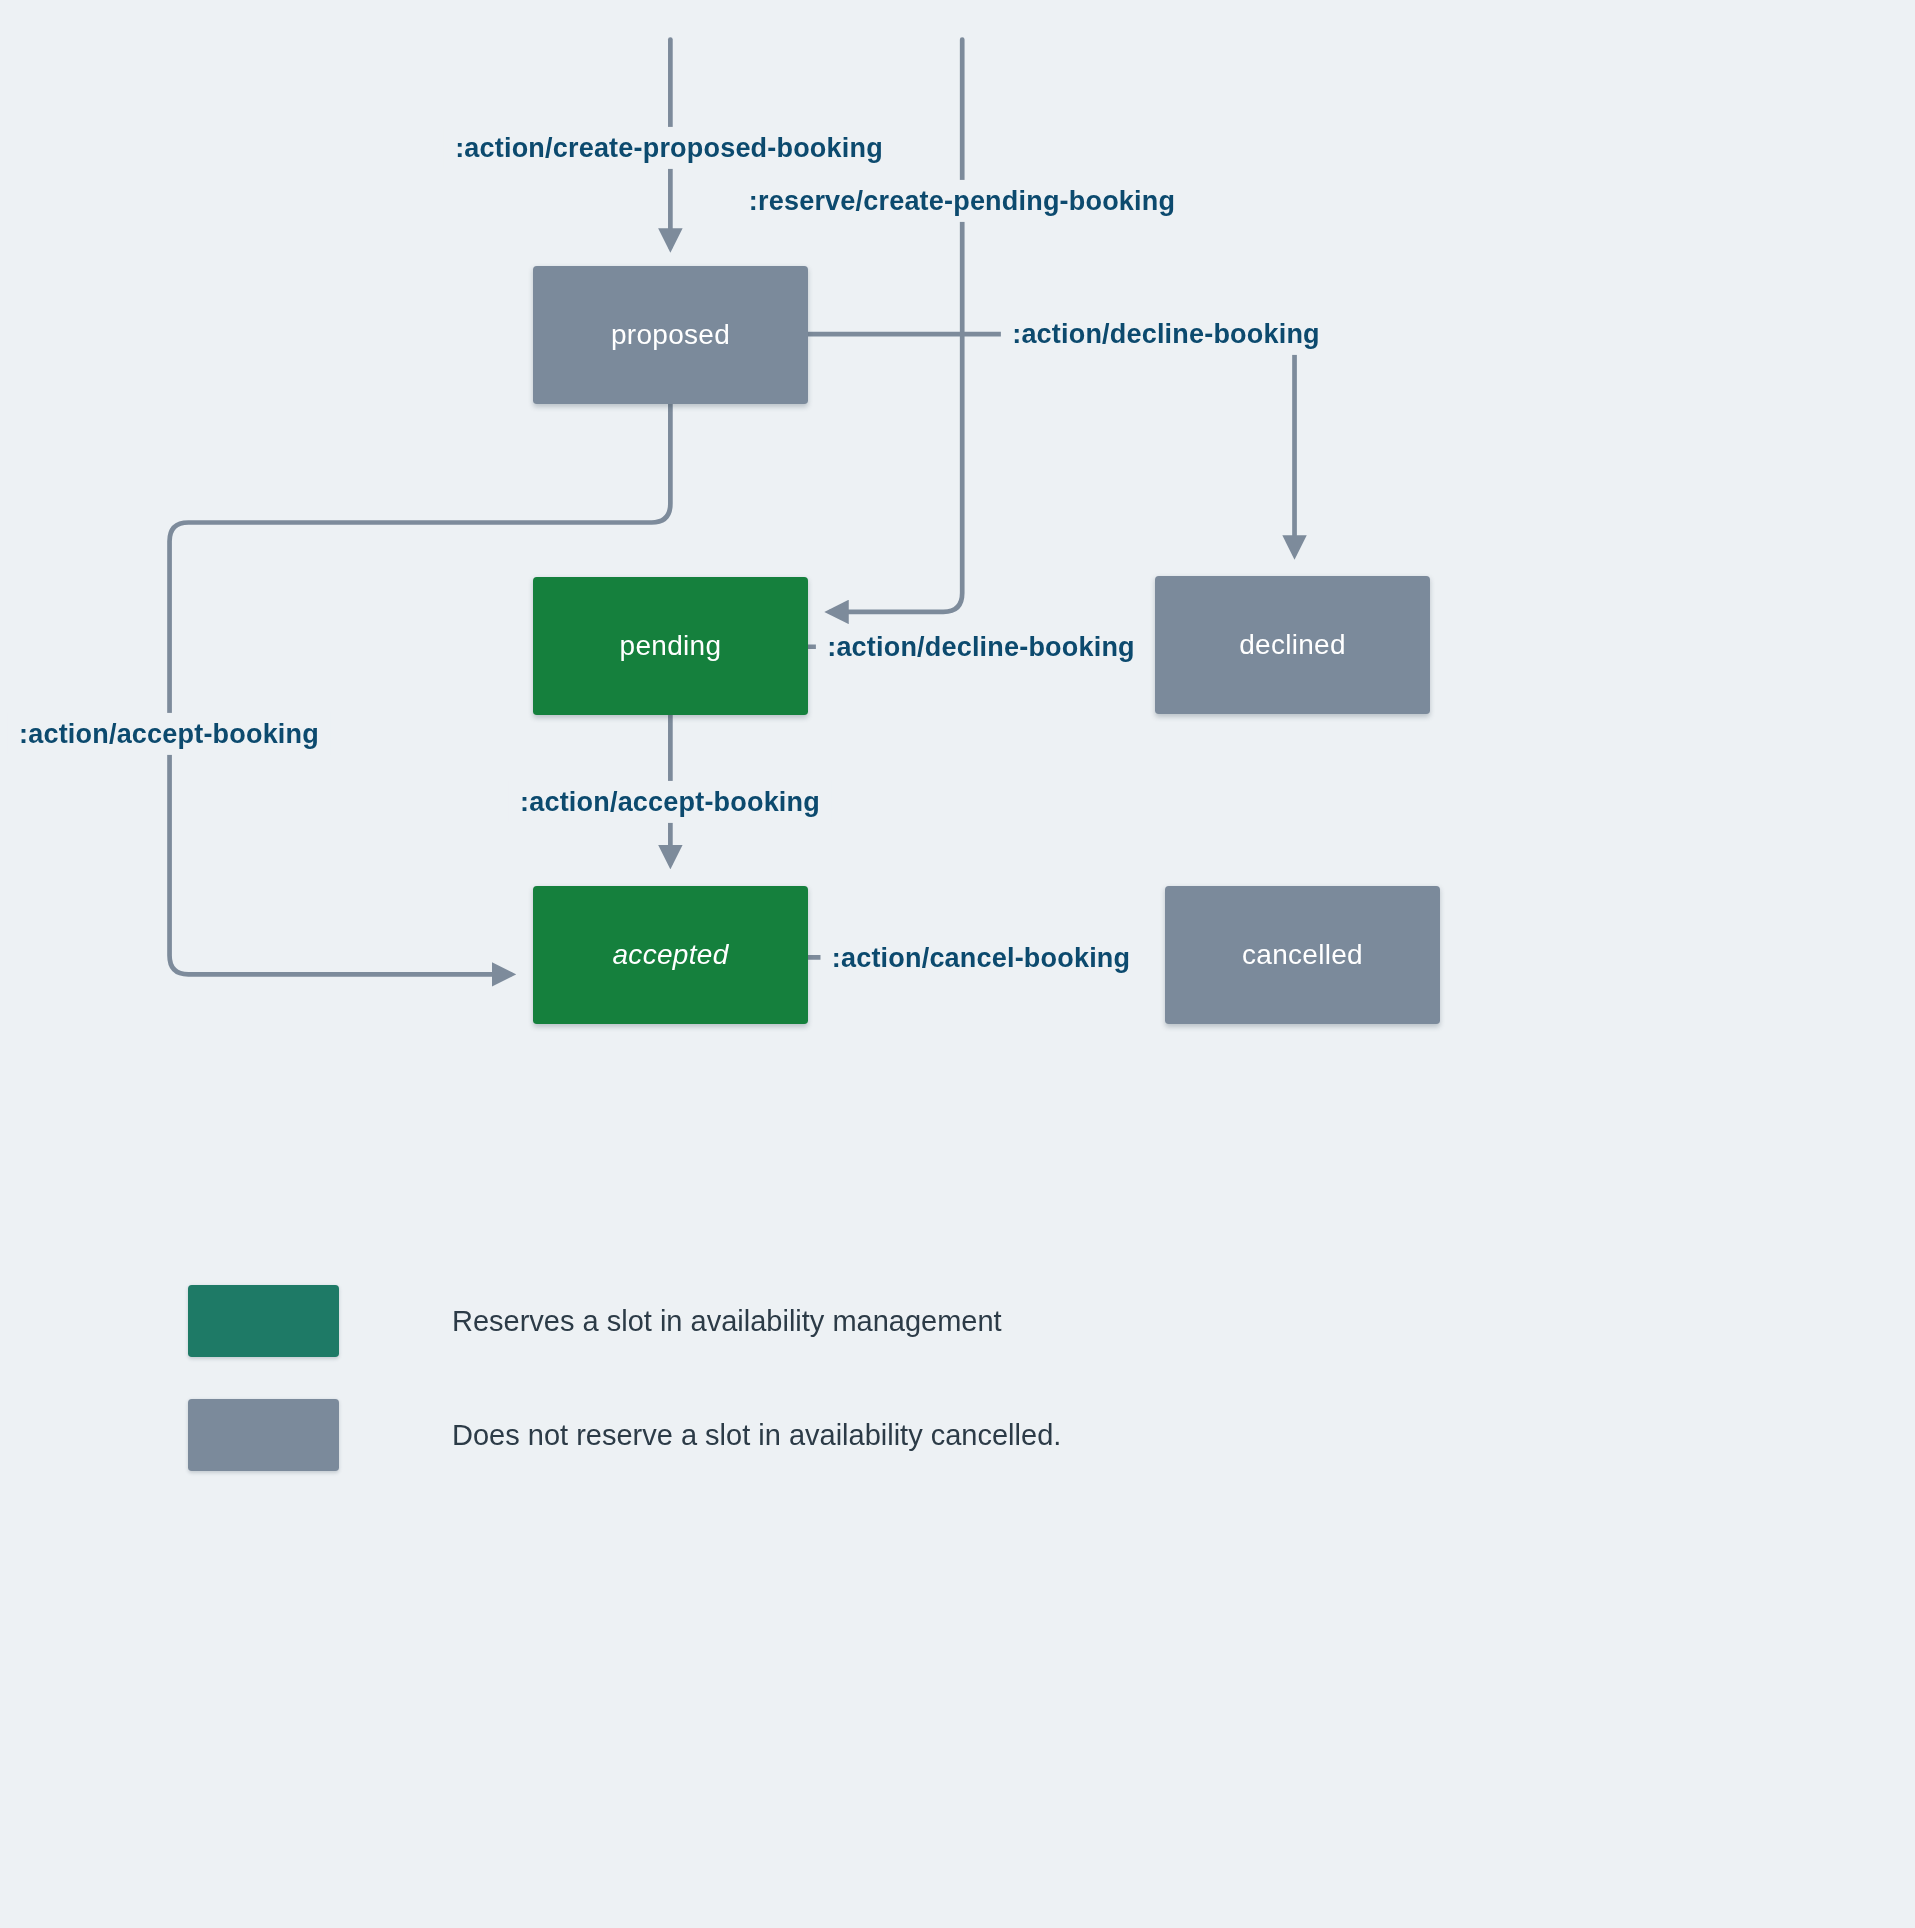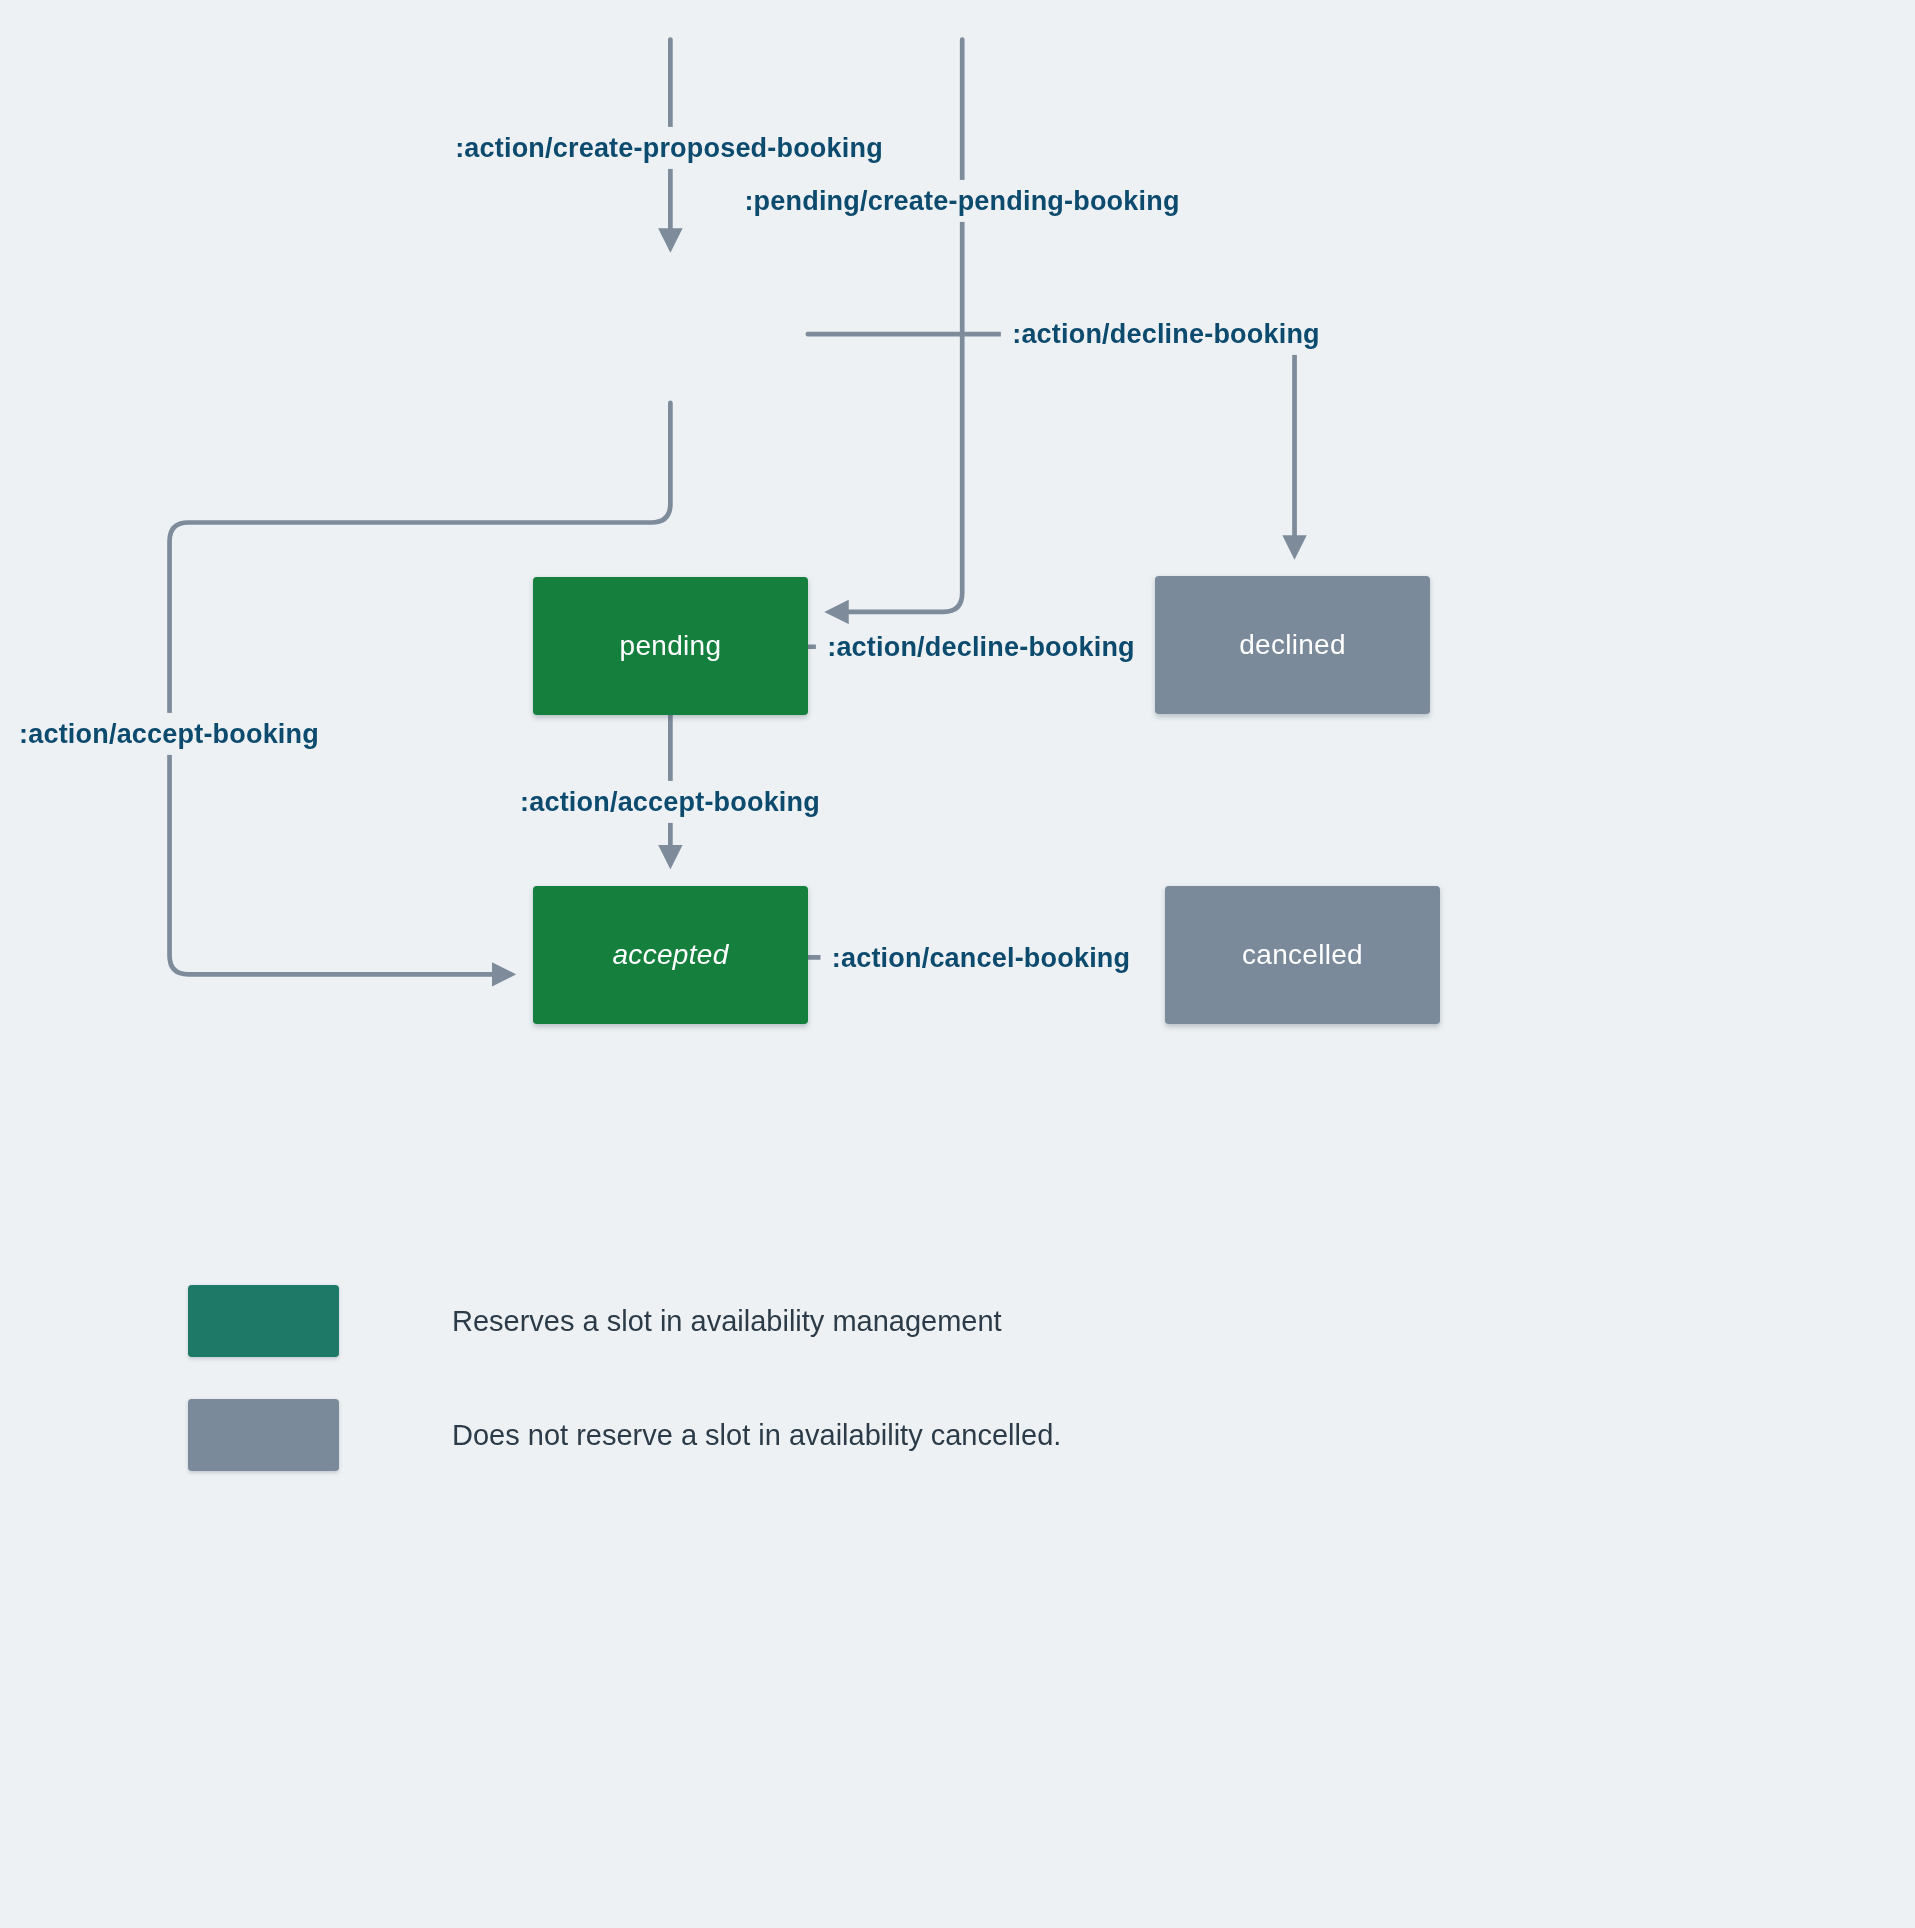--- a/index.html
+++ b/index.html
@@ -112,35 +112,38 @@
       <path d="M 858 687 L 1203 687" marker-end="url(#arrow)"></path>
 
       <path d="M 712 760 L 712 917" marker-end="url(#arrow)"></path>
 
       <path d="M 712 428 L 712 535 Q 712 555 692 555 L 200 555 Q 180 555 180 575 L 180 1015 Q 180 1035 200 1035 L 542 1035" marker-end="url(#arrow)"></path>
 
       <path d="M 858 1017 L 1203 1017" marker-end="url(#arrow)"></path>
     </g>
   </svg>
 
+  <div class="node gray node-proposed">
+    <span>proposed</span>
+  </div>
   <div class="node green node-pending">
     <span>pending</span>
   </div>
   <div class="node gray node-declined">
     <span>declined</span>
   </div>
   <div class="node green node-accepted">
     <span>accepted</span>
   </div>
   <div class="node gray node-cancelled">
     <span>cancelled</span>
   </div>
 
   <div class="edge-label lbl-create-proposed">:action/create-proposed-booking</div>
-  <div class="edge-label lbl-create-pending">:pending/create-pending-booking</div>
+  <div class="edge-label lbl-create-pending">:reserve/create-pending-booking</div>
   <div class="edge-label lbl-decline-top">:action/decline-booking</div>
   <div class="edge-label lbl-decline-mid">:action/decline-booking</div>
   <div class="edge-label lbl-accept-mid">:action/accept-booking</div>
   <div class="edge-label lbl-accept-left">:action/accept-booking</div>
   <div class="edge-label lbl-cancel">:action/cancel-booking</div>
 
   <div class="legend">
     <div class="legend-row">
       <div class="legend-swatch green"></div>
       <div class="legend-text">Reserves a slot in availability management</div>

